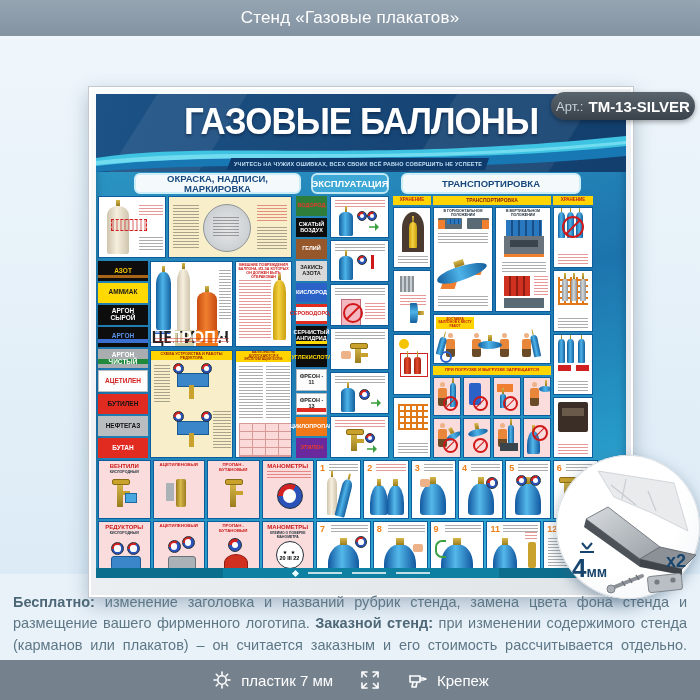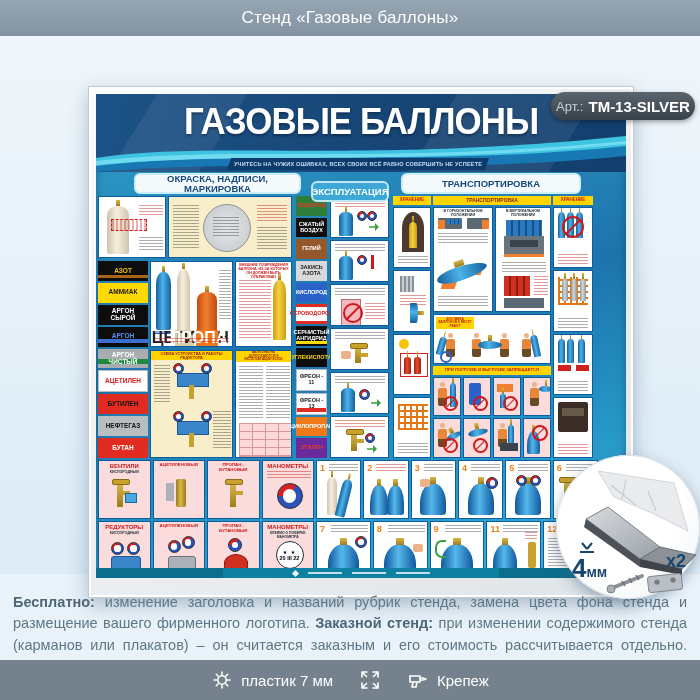--- a/index.html
+++ b/index.html
@@ -36,21 +36,21 @@
     font-size:36px;font-weight:bold;letter-spacing:-1px;transform:scaleX(.97);
     text-shadow:0 2px 3px rgba(0,10,30,.4);}
   .motto{position:absolute;top:64px;left:133px;width:258px;height:12px;background:#0e3a6c;
     transform:skewX(-20deg);display:flex;align-items:center;justify-content:center;z-index:2;}
   .motto span{transform:skewX(20deg);font-size:5.5px;font-weight:bold;color:#bfe0f2;
     white-space:nowrap;letter-spacing:.2px;}
   .tab{position:absolute;top:79px;height:21px;box-sizing:border-box;z-index:2;
     background:#f4f9fc;border:2px solid #cdeef8;border-radius:6px;color:#16487c;
     font-weight:bold;font-size:9.5px;display:flex;align-items:center;justify-content:center;
     text-align:center;line-height:1;}
-  .tab.blue{background:#3da8d5;color:#fff;border-color:#bfe8f4;margin-top:8px;}
+  .tab.blue{background:#3da8d5;color:#fff;border-color:#bfe8f4;}
 
   
   .pn{position:absolute;background:#fff;border:1px solid #0c5c9e;box-sizing:border-box;overflow:hidden;}
   .beige{background:#f8eec9;}
   .yh{background:#ffd400;color:#9c1d00;font-weight:bold;display:flex;align-items:center;
       justify-content:center;text-align:center;line-height:1.05;}
   .rh{color:#cc1a1a;font-weight:bold;text-align:center;line-height:1.1;}
   .dh{color:#23303a;font-weight:bold;text-align:center;line-height:1.1;}
   .lines{background-image:repeating-linear-gradient(180deg,rgba(40,40,40,.38) 0 1px,transparent 1px 3px);}
   .lines-red{background-image:repeating-linear-gradient(180deg,rgba(200,30,30,.45) 0 1px,transparent 1px 3px);}
@@ -116,21 +116,21 @@
   .artbadge .code{color:#fff;font-size:15px;font-weight:bold;}
   .inset{position:absolute;left:556px;top:419px;width:144px;height:144px;border-radius:50%;z-index:5;
     background:radial-gradient(circle at 35% 30%,#ffffff 55%,#edf0f3);
     box-shadow:0 5px 14px rgba(60,90,120,.45),inset 0 0 0 1px #d9dee3;}
   .inset svg{position:absolute;inset:0;}
 </style>
 </head>
 <body>
 
 <div class="topbar">
-  <span>Стенд «Газовые баллоны»</span>
+  <span>Стенд «Газовые плакатов»</span>
 </div>
 
 <div class="mainarea">
 
   <div class="stand">
     <div class="poster">
 
       <div class="pheader">
         <div class="streak" style="left:30px;top:-10px;width:90px;height:120px;"></div>
         <div class="streak" style="left:330px;top:-10px;width:140px;height:120px;"></div>

